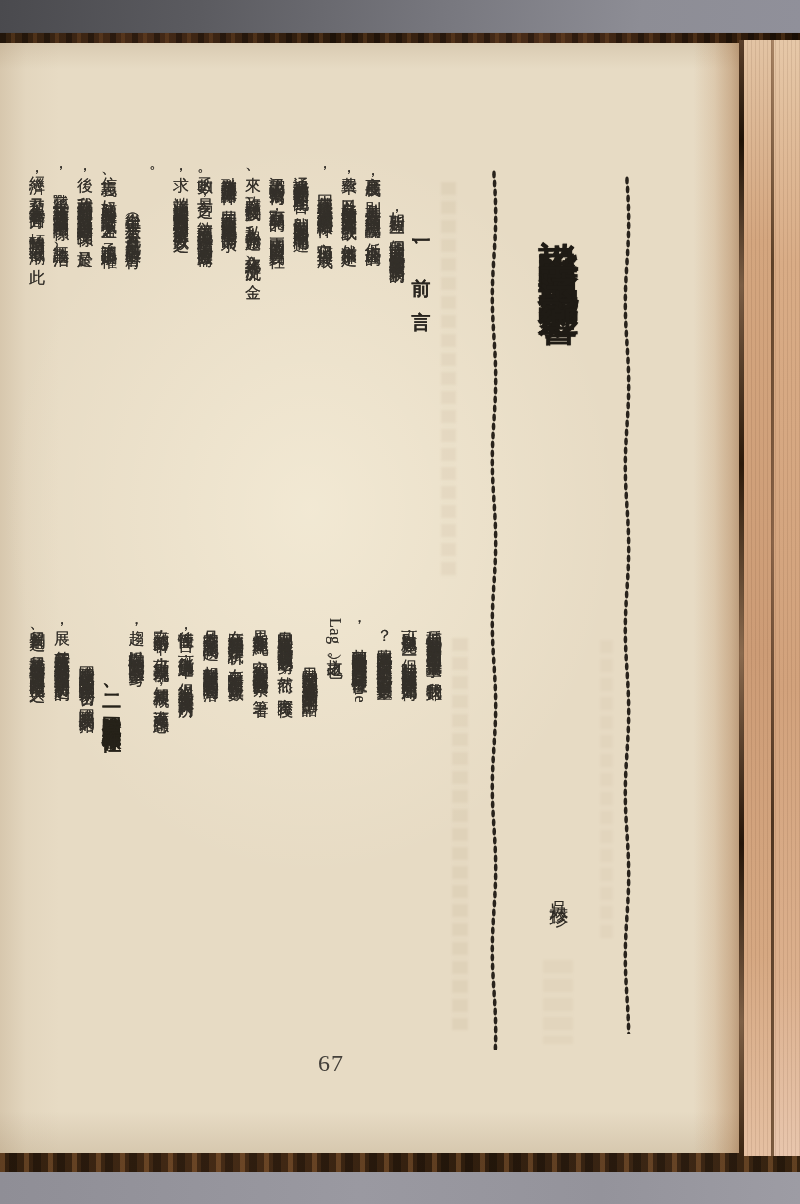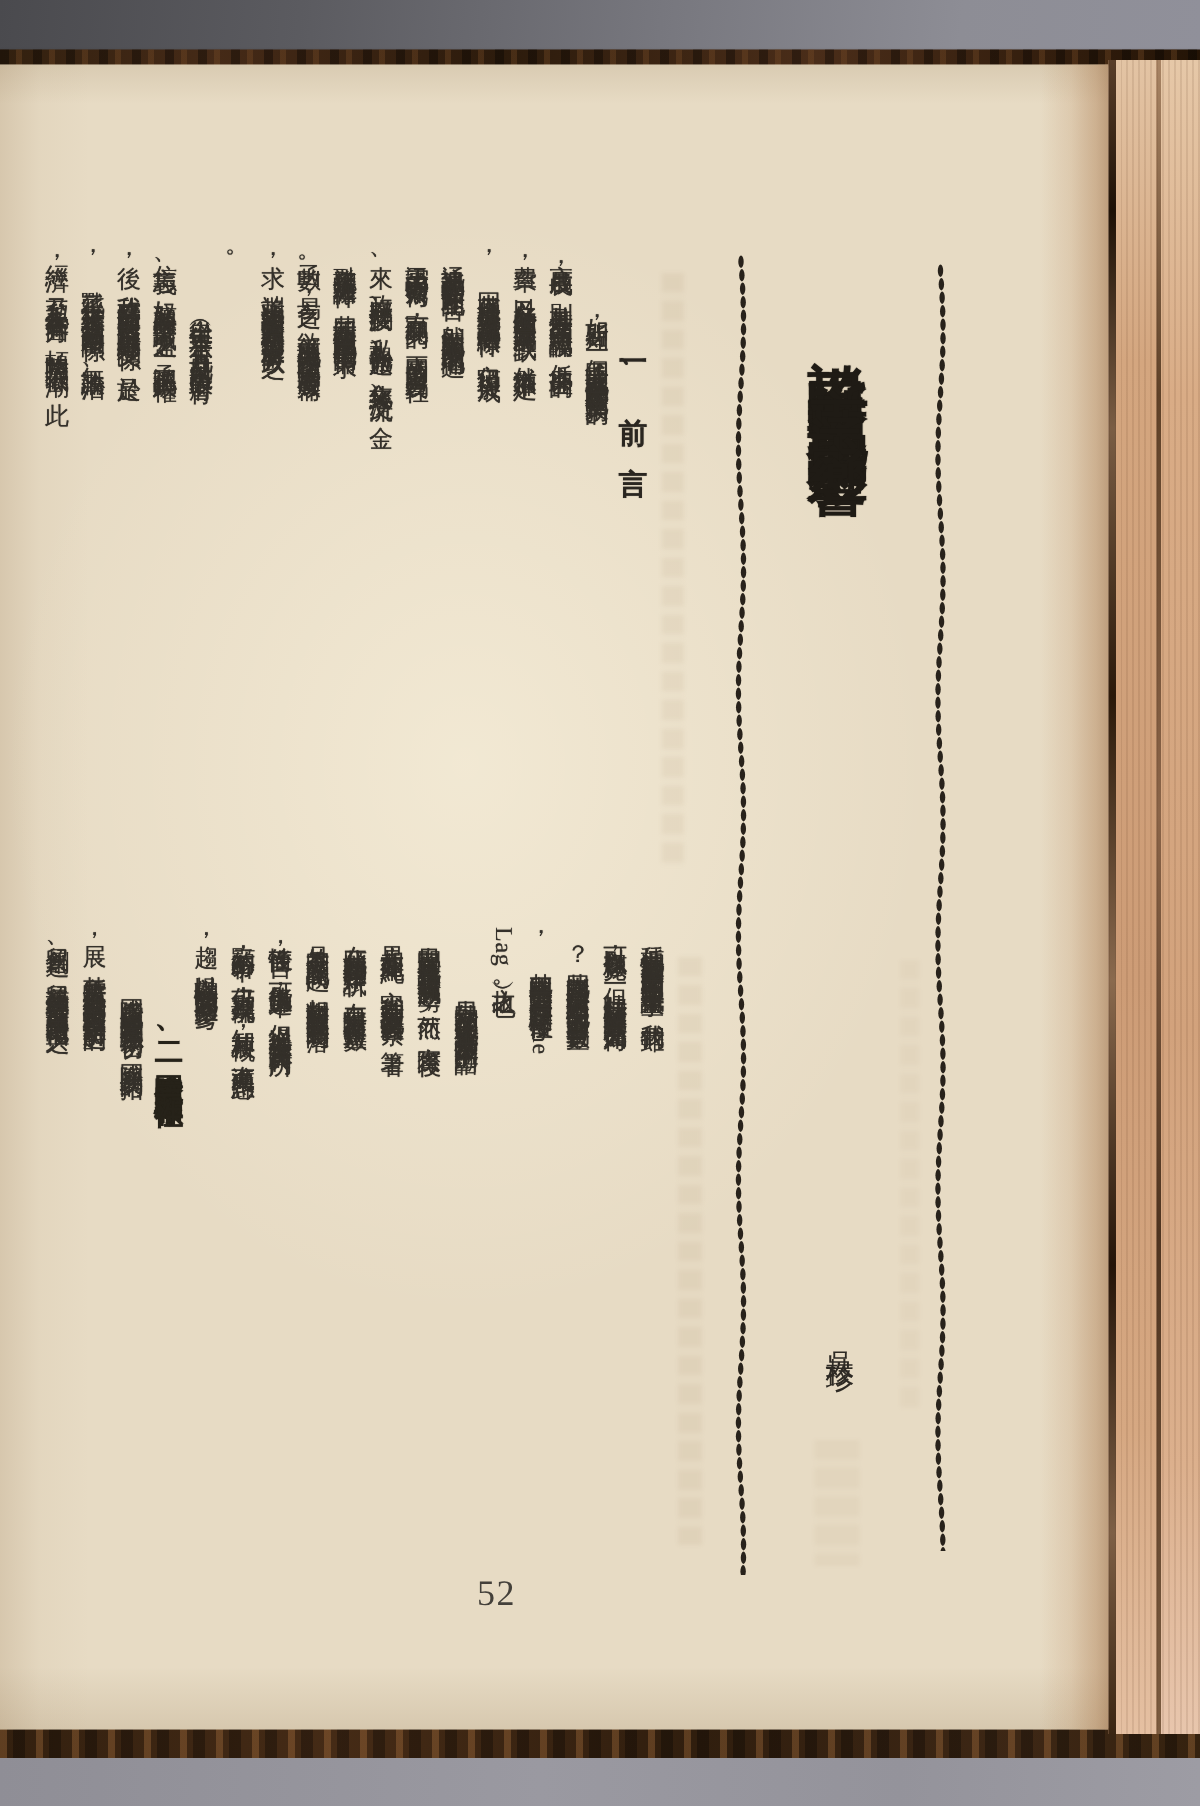--- a/index.html
+++ b/index.html
@@ -336,13 +336,13 @@
     <div class="col body">月的今天來談此一問題，相對於國際貿易因素的時間落</div>
     <div class="col body">後性而言，可能仍嫌過早，但從過往各種實際資料內所</div>
     <div class="col body">顯示的分析中，仍可窺其端倪，知其梗概，進而獲悉歸</div>
     <div class="col body">趨，以提供關懷此問題的同仁參考。</div>
     <div class="col h2">二、國際電信與國際貿易的相互依存性</div>
     <div class="col body">　　國際電信與國際貿易關係至爲密切。國際貿易的拓</div>
     <div class="col body">展，其所需購置原料或調度資金及因工業產銷所引起的</div>
     <div class="col body">貿易創造、貿易擴張等均需要迅速可靠之國際電信與之</div>
   </div>
 
-<div class="abs page-number">52</div>
+<div class="abs page-number">67</div>
 
 </body></html>

